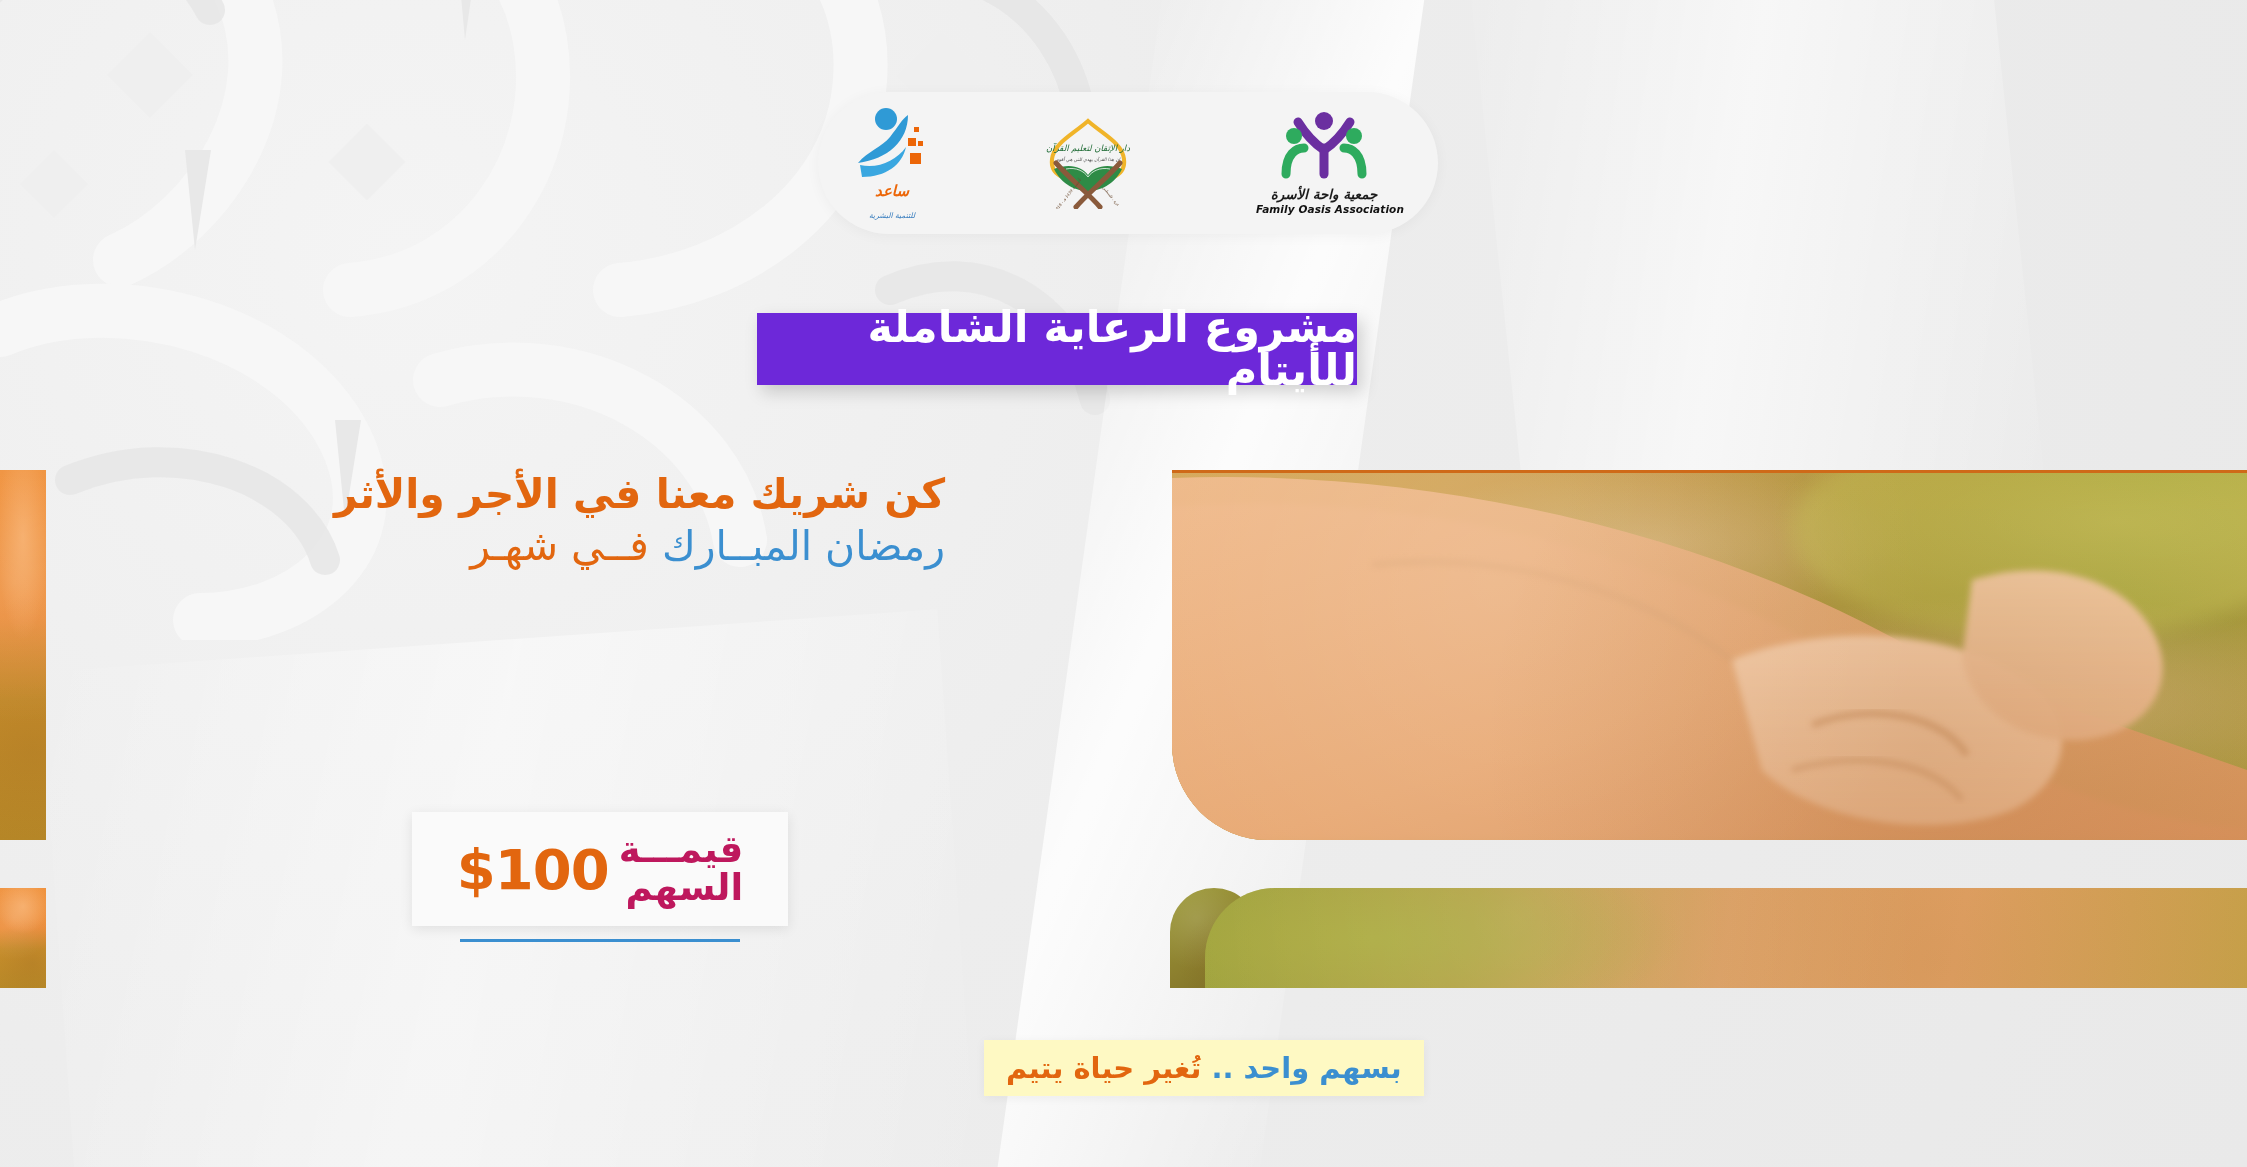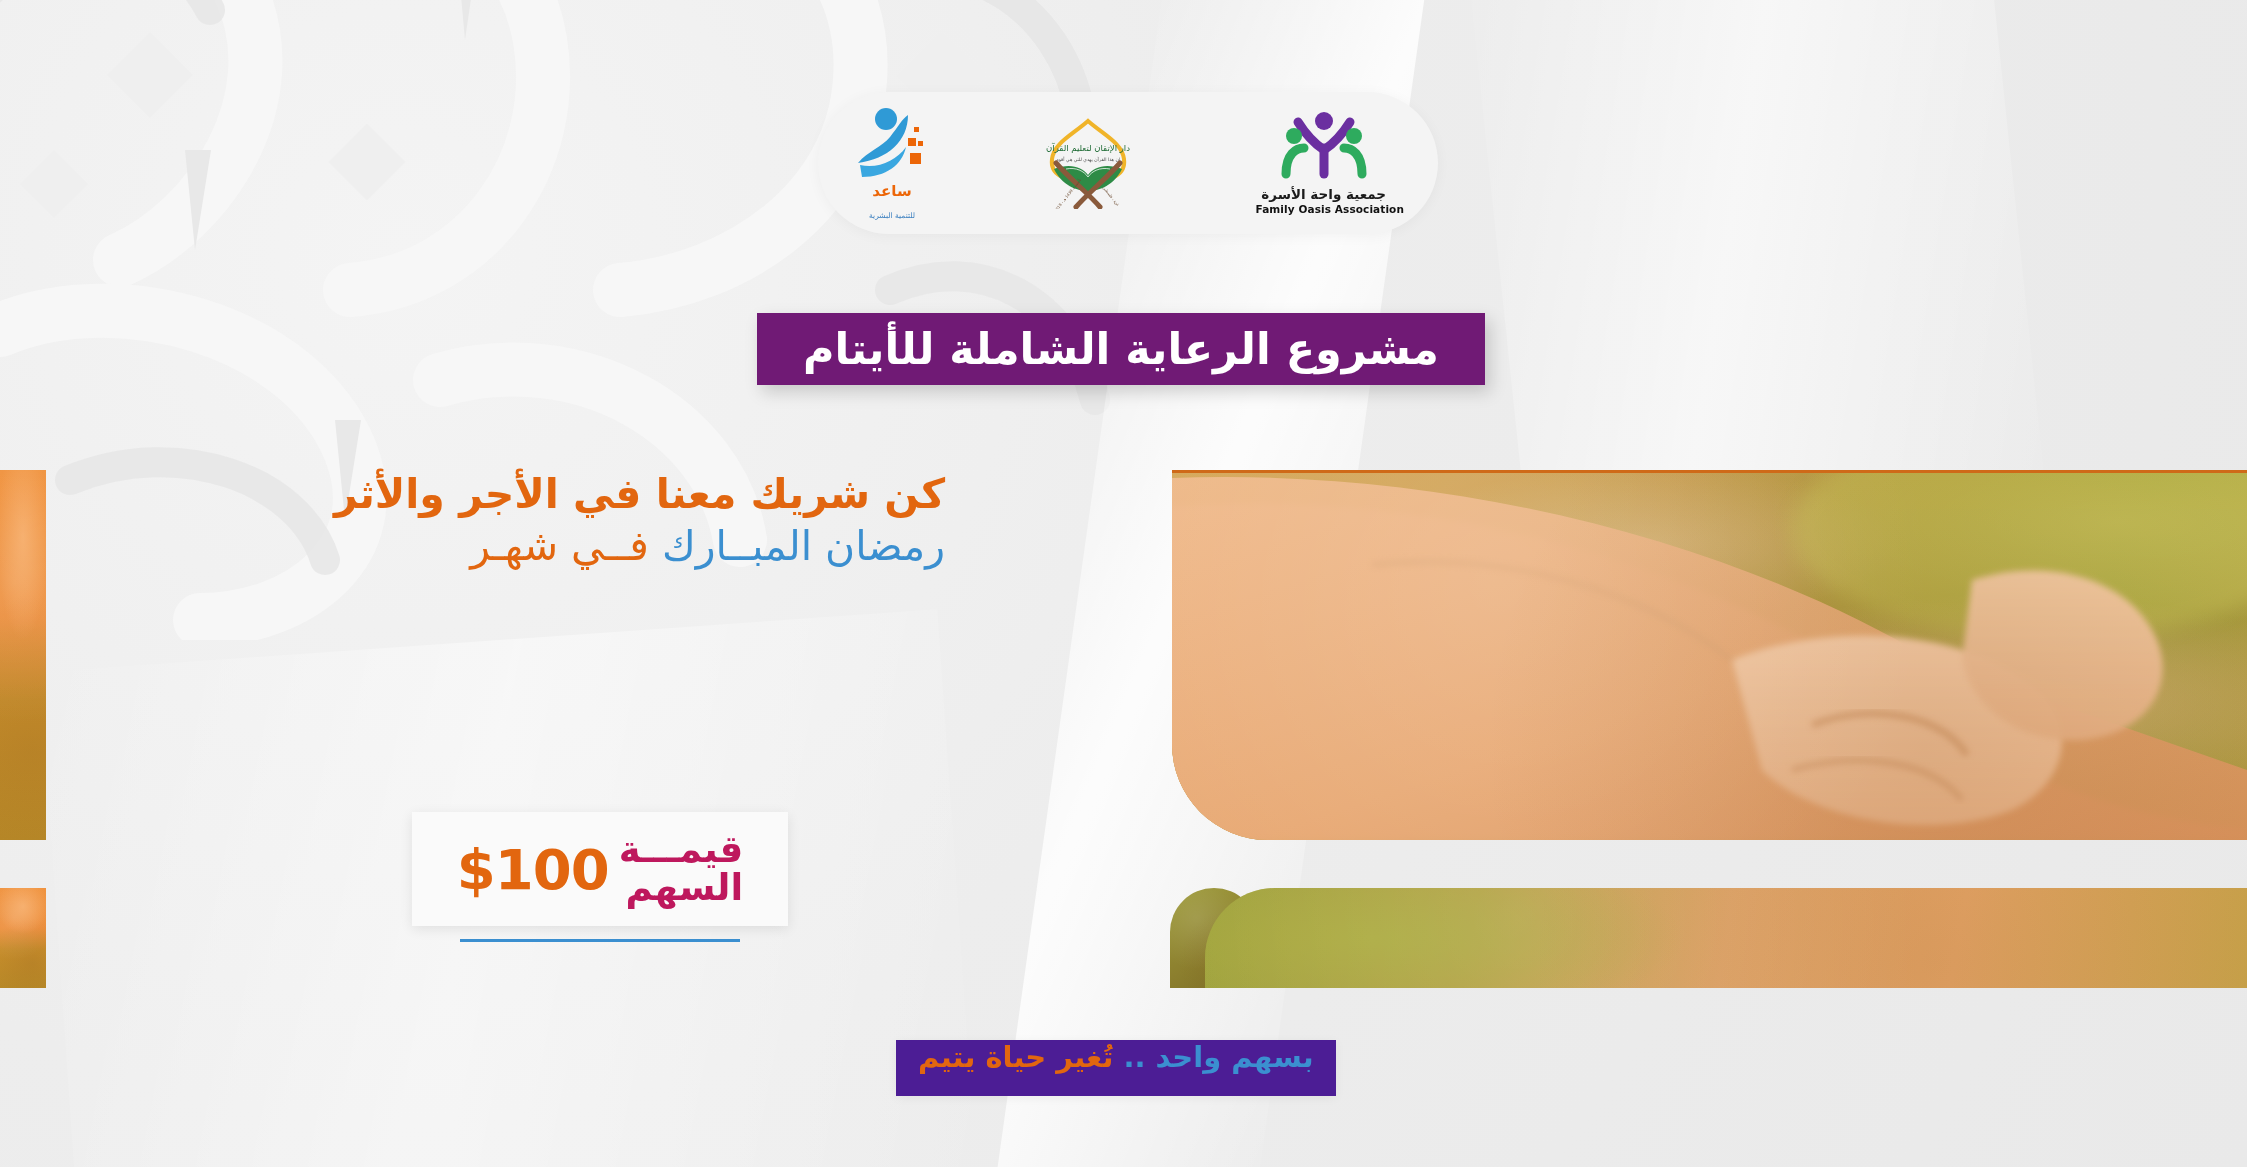--- a/index.html
+++ b/index.html
@@ -21,38 +21,38 @@
   .softband{position:absolute;background:linear-gradient(105deg,rgba(255,255,255,0) 0%,rgba(255,255,255,.85) 45%,rgba(255,255,255,0) 100%);}
 
   
   .logo-strip{
     position:absolute;left:818px;top:92px;width:620px;height:142px;
     background:#f4f4f4;border-radius:72px;
     box-shadow:0 2px 14px rgba(0,0,0,.045);
     display:flex;align-items:center;justify-content:space-between;
     padding:0 34px;box-sizing:border-box;
   }
-  .logo{display:flex;flex-direction:column;align-items:center;justify-content:flex-end;}
+  .logo{display:flex;flex-direction:column;align-items:center;justify-content:flex-end;font-style:italic;}
 
   
   .saaed-mark{width:80px;height:74px;position:relative;}
   .saaed-txt{font-size:15px;color:#ec6608;font-weight:700;margin-top:1px;letter-spacing:.5px;direction:rtl;}
   .saaed-sub{font-size:7.5px;color:#3b7fbf;letter-spacing:1.2px;direction:rtl;margin-top:11px;}
 
   
   .itqan-mark{width:92px;height:92px;position:relative;}
   
   .oasis-mark{width:92px;height:70px;position:relative;}
   .oasis-ar{font-size:13.5px;color:#1b1b1b;direction:rtl;margin-top:4px;font-weight:600;}
   .oasis-en{font-size:10.5px;color:#111;font-weight:700;letter-spacing:.1px;margin-top:1px;margin-left:12px;}
 
   
   .title-banner{
-    position:absolute;left:757px;top:313px;width:728px;height:72px;
-    background:#701a75;
+    position:absolute;left:757px;top:313px;width:600px;height:72px;
+    background:#6d28d9;
     box-shadow:5px 7px 16px rgba(0,0,0,.17);
     display:flex;align-items:center;justify-content:center;
   }
   .title-banner span{
     color:#fff;font-size:43px;font-weight:700;direction:rtl;
     letter-spacing:.5px;line-height:1;
     font-family:"DejaVu Sans","Liberation Sans",sans-serif;
   }
 
   
@@ -72,22 +72,22 @@
     clip-path:polygon(0 0,90px 0,90px 3px,3px 3px,3px calc(100% - 3px),90px calc(100% - 3px),90px 100%,0 100%,
                       100% 100%,calc(100% - 90px) 100%,calc(100% - 90px) calc(100% - 3px),calc(100% - 3px) calc(100% - 3px),calc(100% - 3px) 3px,calc(100% - 90px) 3px,calc(100% - 90px) 0,100% 0);
   }
   .price-card{position:absolute;left:42px;top:0;width:376px;height:114px;background:#fafafa;
     box-shadow:0 3px 12px rgba(0,0,0,.09);
     display:flex;align-items:center;justify-content:center;direction:rtl;gap:10px;}
   .price-label{font-size:37px;color:#be185d;font-weight:700;line-height:1.02;text-align:right;direction:rtl;}
   .price-amount{font-size:56px;color:#e2660f;font-weight:800;letter-spacing:-1px;direction:ltr;}
 
   
-  .tagline{position:absolute;left:896px;top:1040px;height:56px;background:#4c1d95;
-    display:flex;justify-content:center;padding:0 22px;direction:rtl;
+  .tagline{position:absolute;left:984px;top:1040px;height:56px;background:#fef9c3;
+    display:flex;align-items:center;justify-content:center;padding:0 22px;direction:rtl;
     box-shadow:0 2px 10px rgba(0,0,0,.05);}
   .tagline span{font-size:29px;font-weight:700;direction:rtl;white-space:nowrap;}
   .tagline .bl{color:#3b8fd0;}
   .tagline .or{color:#e2660f;}
 
   
   .photo{position:absolute;overflow:hidden;}
   .photo .img{
     position:absolute;inset:0;
     background:

